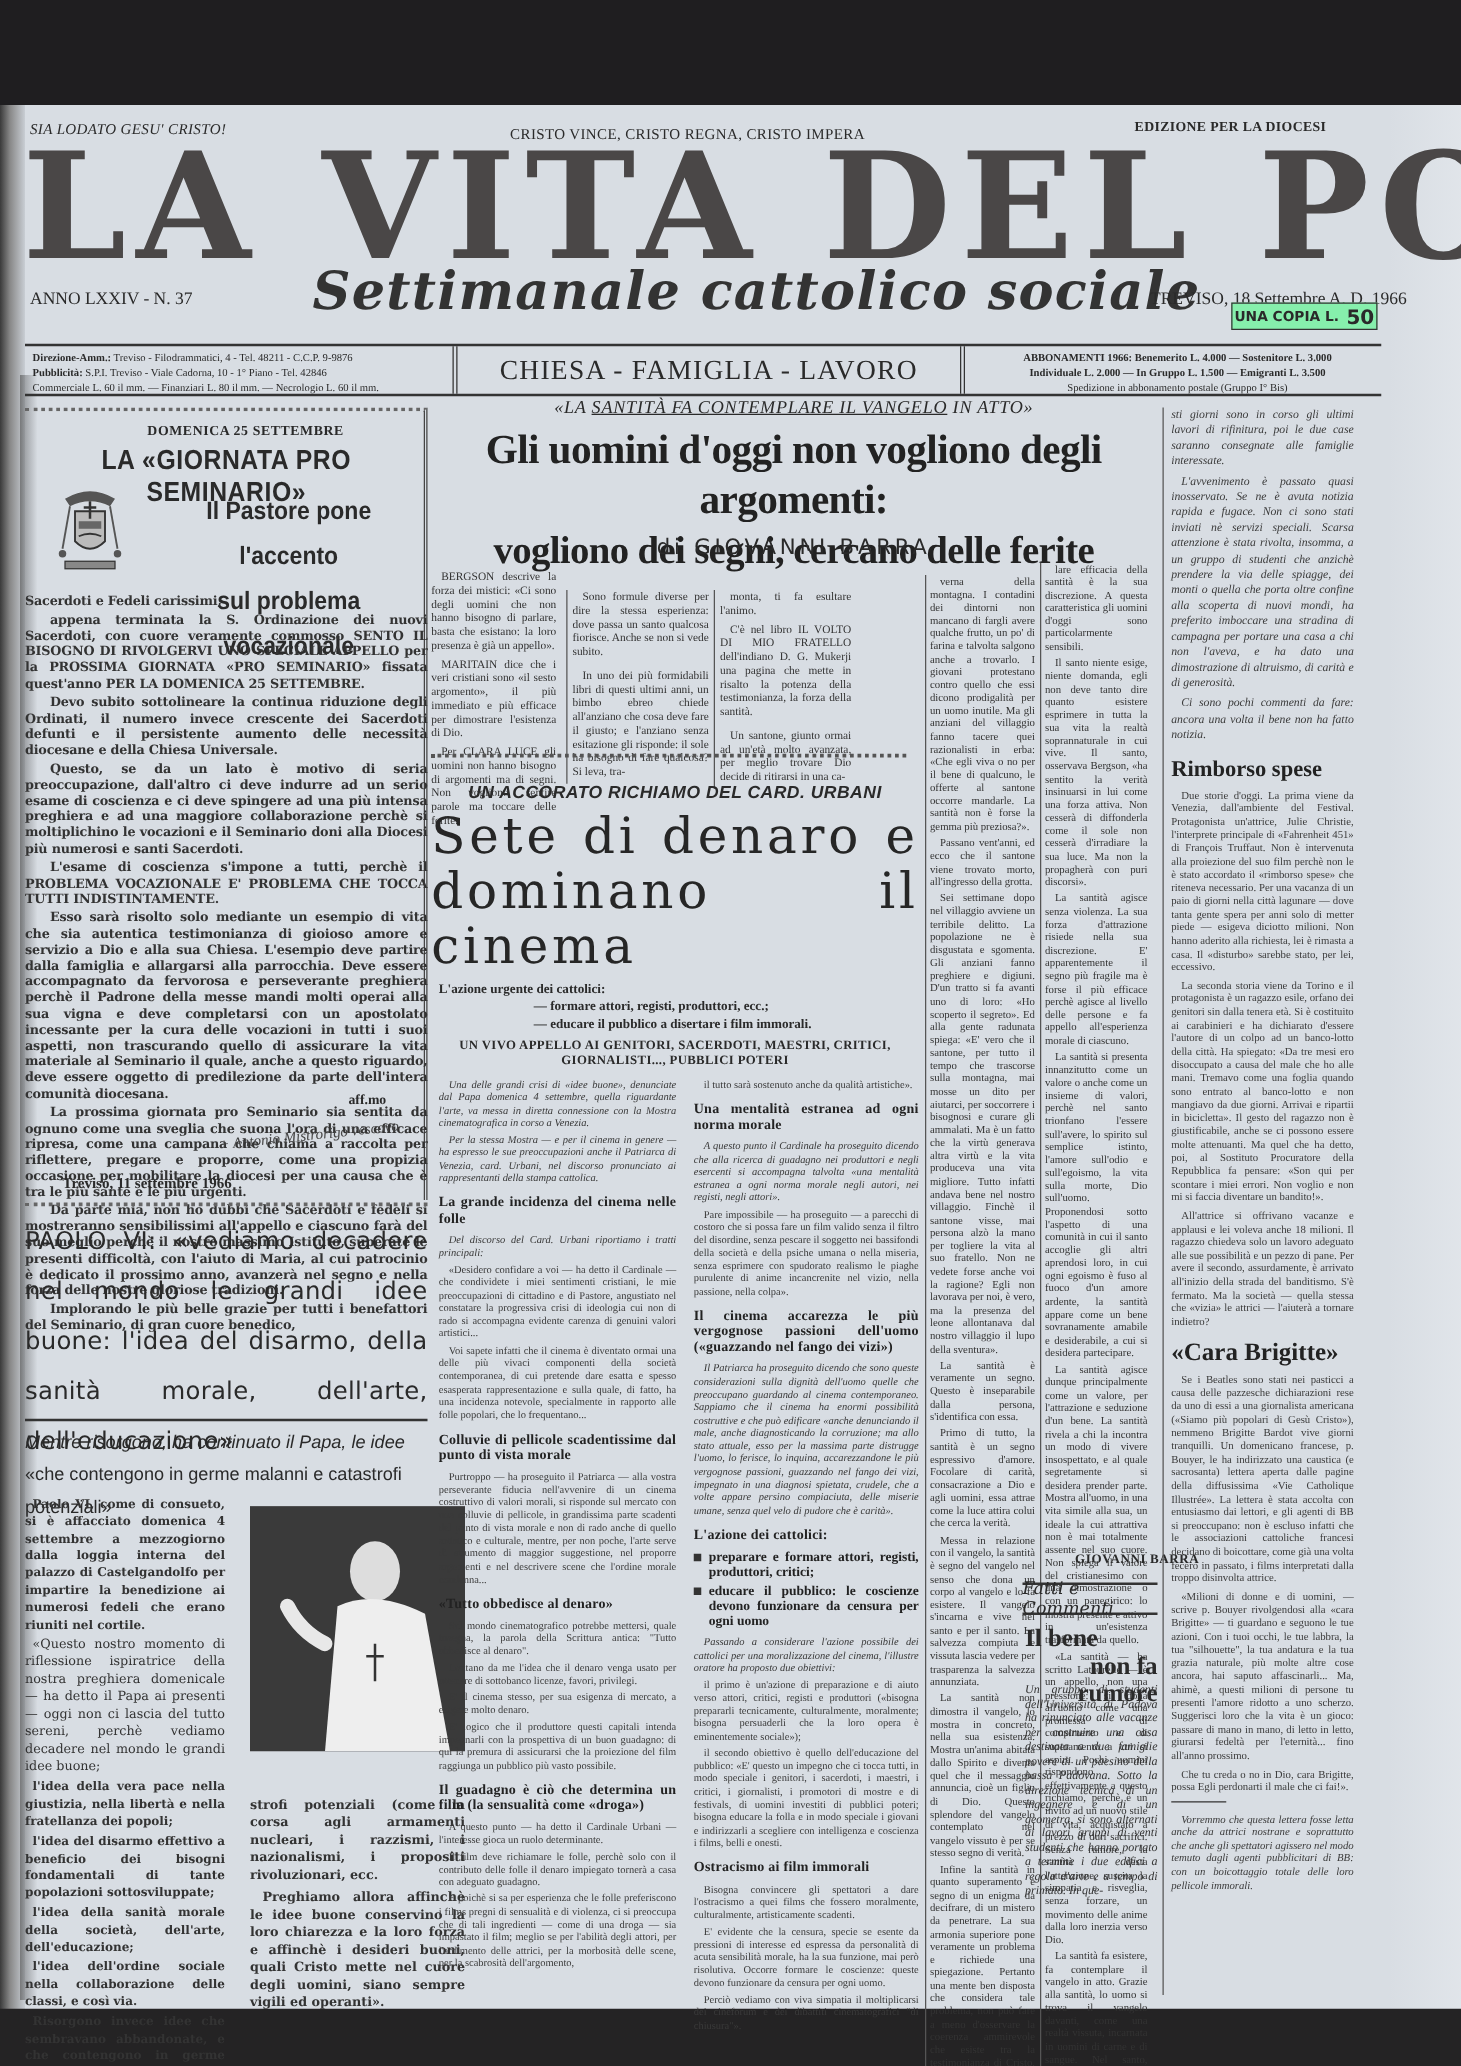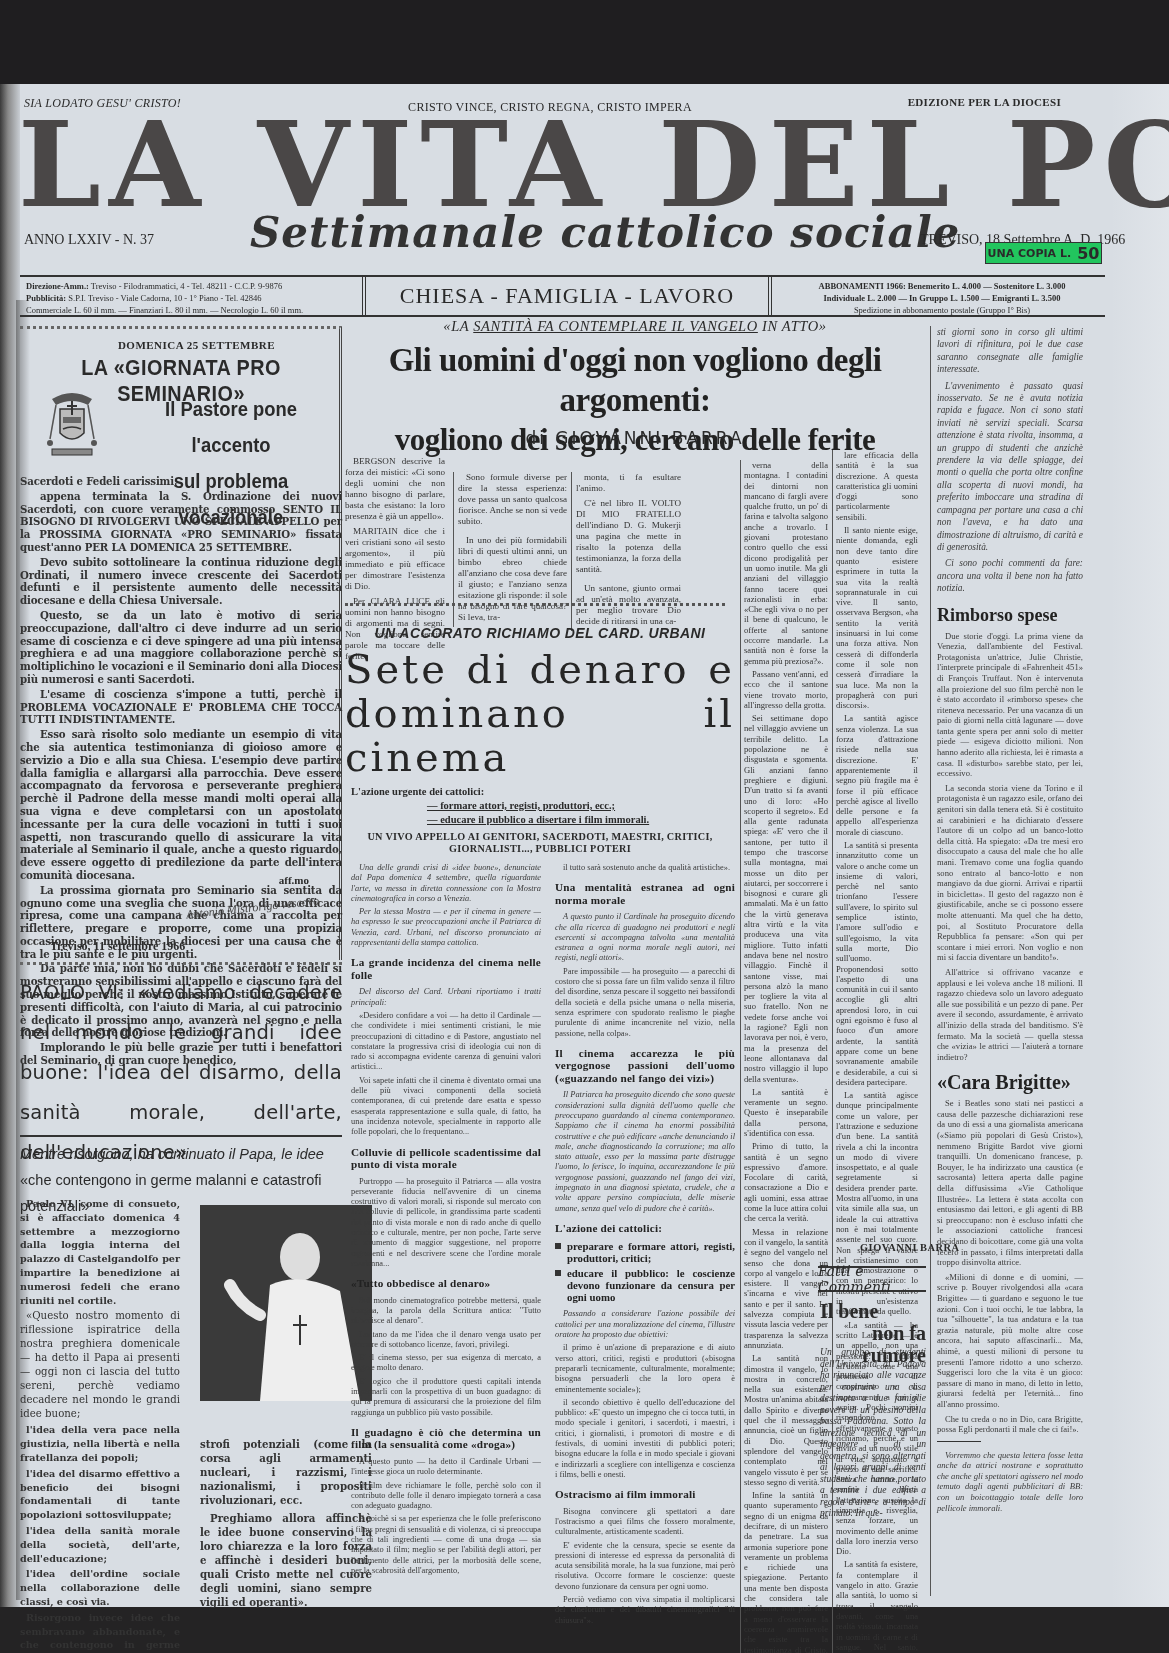--- a/index.html
+++ b/index.html
@@ -14,21 +14,21 @@
   .spine2 { position: absolute; left: 16px; top: 300px; width: 14px; height: 1300px; background: linear-gradient(90deg, rgba(60,60,60,0.5), rgba(200,205,210,0)); }
 
   .abs { position: absolute; }
   .motto-l { left: 24px; top: 96px; font-style: italic; font-size: 12px; letter-spacing: 0.3px; }
   .motto-c { left: 0; width: 1100px; top: 100px; text-align: center; font-size: 12px; letter-spacing: 0.3px; }
   .motto-r { right: 108px; top: 96px; font-size: 11px; font-weight: bold; letter-spacing: 0.3px; }
   .masthead { left: 18px; top: 106px; width: 1080px; font-size: 118px; font-weight: bold; letter-spacing: 8px; color: #4a4747; transform: scaleY(1.0); line-height: 1; white-space: nowrap; font-family: "DejaVu Serif", serif; }
   .anno { left: 24px; top: 232px; font-size: 14px; }
   .subtitle { left: 250px; top: 208px; font-size: 42px; font-style: italic; font-weight: bold; color: #333; font-family: "DejaVu Serif", serif; letter-spacing: 1px; }
   .date { left: 920px; top: 232px; font-size: 14px; }
-  .copia { left: 985px; top: 242px; width: 117px; height: 22px; border: 1.5px solid #333; font-family: "DejaVu Sans", sans-serif; font-size: 11px; font-weight: bold; display: flex; align-items: center; justify-content: center; gap: 6px; background: #22c55e; }
+  .copia { left: 985px; top: 242px; width: 117px; height: 22px; border: 1.5px solid #333; font-family: "DejaVu Sans", sans-serif; font-size: 11px; font-weight: bold; display: flex; align-items: center; justify-content: center; gap: 6px; background: #86efac; }
   .copia b { font-size: 16px; }
 
   .infobar { left: 20px; top: 275px; width: 1085px; height: 42px; border-top: 2px solid #333; border-bottom: 2px solid #333; }
   .info-l { position: absolute; left: 6px; top: 3px; width: 330px; font-size: 8.5px; line-height: 12px; }
   .info-l b { font-weight: bold; }
   .info-c { position: absolute; left: 342px; top: 0; width: 410px; height: 38px; border-left: 4px double #333; border-right: 4px double #333; display: flex; align-items: center; justify-content: center; font-size: 22px; letter-spacing: 1px; }
   .info-r { position: absolute; left: 760px; top: 3px; width: 324px; font-size: 8.5px; line-height: 12px; text-align: center; }
 
   .col1 { left: 20px; top: 326px; width: 322px; height: 634px; border-right: 3px double #444; border-top: 3px dotted #666; }
   .c1-date { position: absolute; left: 0; width: 322px; top: 10px; text-align: center; font-size: 11px; font-weight: bold; letter-spacing: 0.5px; padding-left: 31px; }
@@ -64,21 +64,21 @@
   .bgc1 { left: 0; width: 100px; }
   .bgc2 { left: 108px; width: 114px; border-left: 1px solid #555; padding-left: 4px; top: 140px; }
   .bgc3 { left: 226px; width: 110px; border-left: 1px solid #555; padding-left: 4px; top: 140px; }
   .dotsep { position: absolute; left: 0; top: 285px; width: 380px; border-top: 3px dotted #555; }
 
   .urbani { left: 345px; top: 625px; width: 390px; }
   .ur-kick { position: absolute; left: 0; width: 390px; top: 0; text-align: center; font-family: "Liberation Sans", sans-serif; font-style: italic; font-weight: bold; font-size: 14px; letter-spacing: 0.4px; }
   .ur-head { position: absolute; left: 0; width: 390px; top: 22px; font-family: "DejaVu Serif", serif; font-size: 40px; line-height: 44px; text-align: justify; letter-spacing: 3px; color: #262626; }
   .ur-head span { display: block; text-align-last: justify; }
   .ur-az { position: absolute; left: 6px; top: 160px; width: 380px; font-size: 10.5px; font-weight: bold; line-height: 14px; }
-  .ur-az .ind { padding-left: 76px; text-decoration: underline; }
+  .ur-az .ind { padding-left: 76px; }
   .ur-appeal { position: absolute; left: 0; width: 390px; top: 206px; text-align: center; font-size: 10.2px; font-weight: bold; line-height: 12px; letter-spacing: 0.3px; }
   .ucol { position: absolute; font-size: 8.4px; line-height: 10.3px; text-align: justify; color: #3a3a3a; }
   .ucol p { text-indent: 8px; margin-bottom: 3px; }
   .ucol h4 { font-size: 11.2px; font-weight: bold; line-height: 12.5px; margin: 8px 0 6px; text-indent: 0; color: #222; letter-spacing: 0.2px; }
   .uc1 { left: 6px; top: 238px; width: 190px; }
   .uc2 { left: 210px; top: 238px; width: 180px; }
   .ucol ul { list-style: none; margin: 4px 0 6px; }
   .ucol li { font-size: 10.8px; font-weight: bold; line-height: 12px; padding-left: 12px; position: relative; margin-bottom: 3px; color: #222; }
   .ucol li::before { content: ""; position: absolute; left: 0; top: 3px; width: 6px; height: 6px; background: #333; }
 

